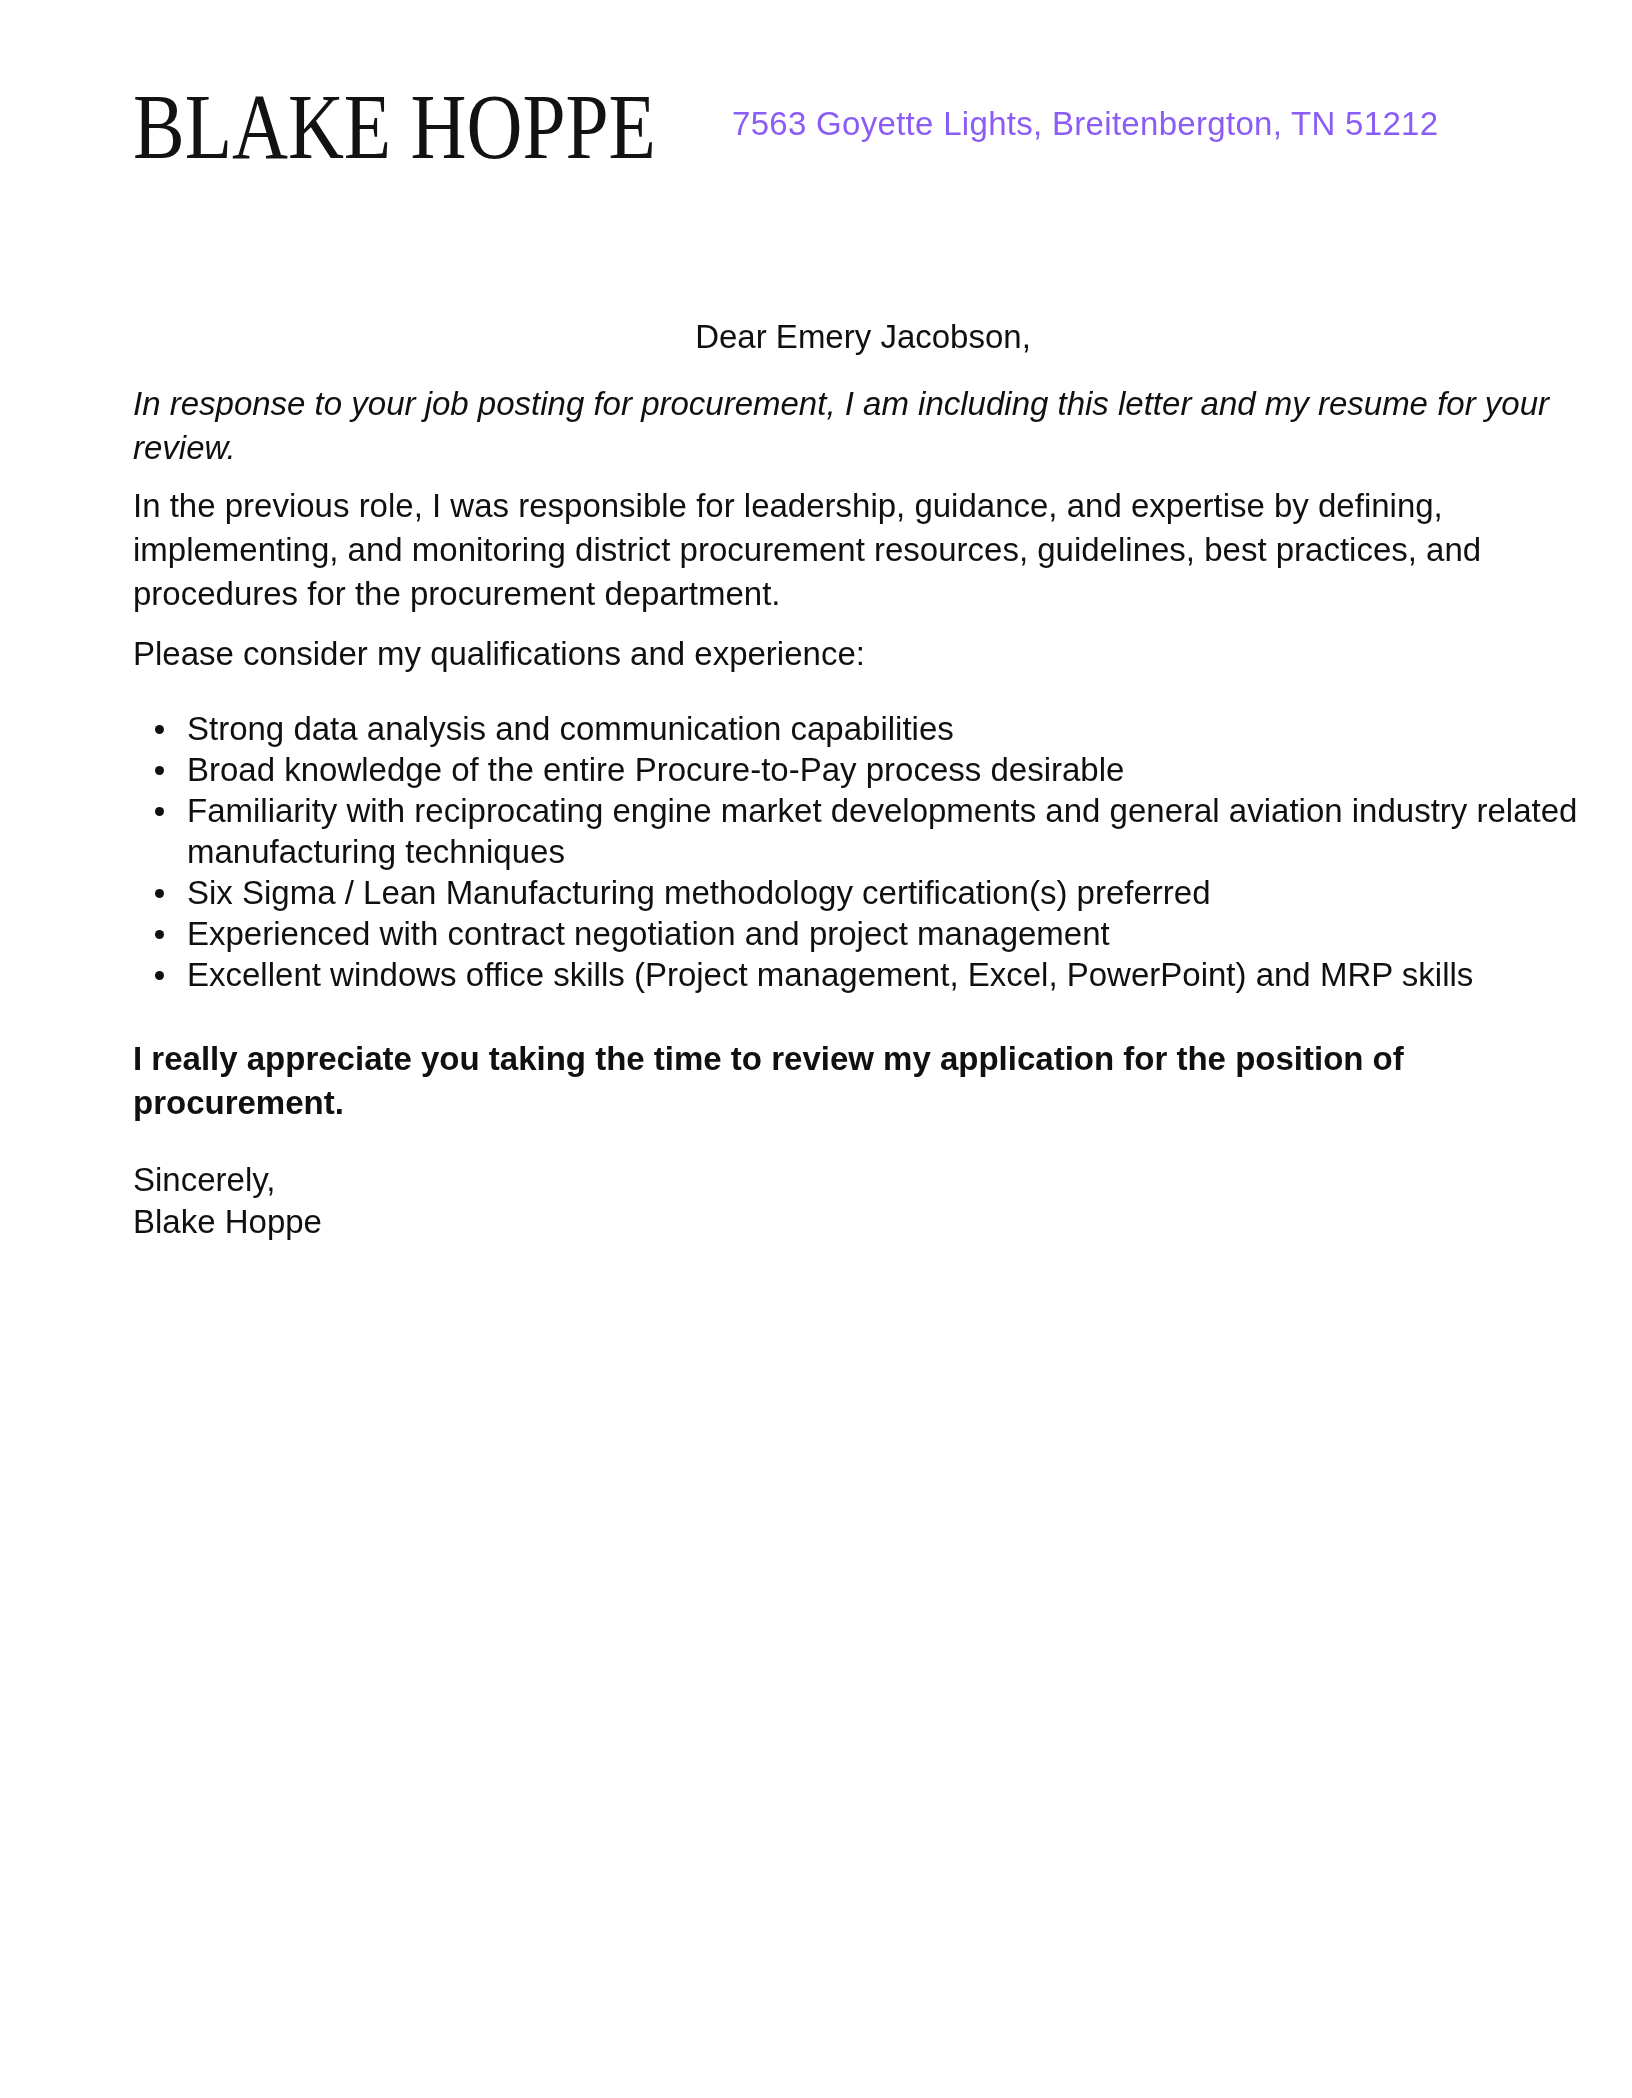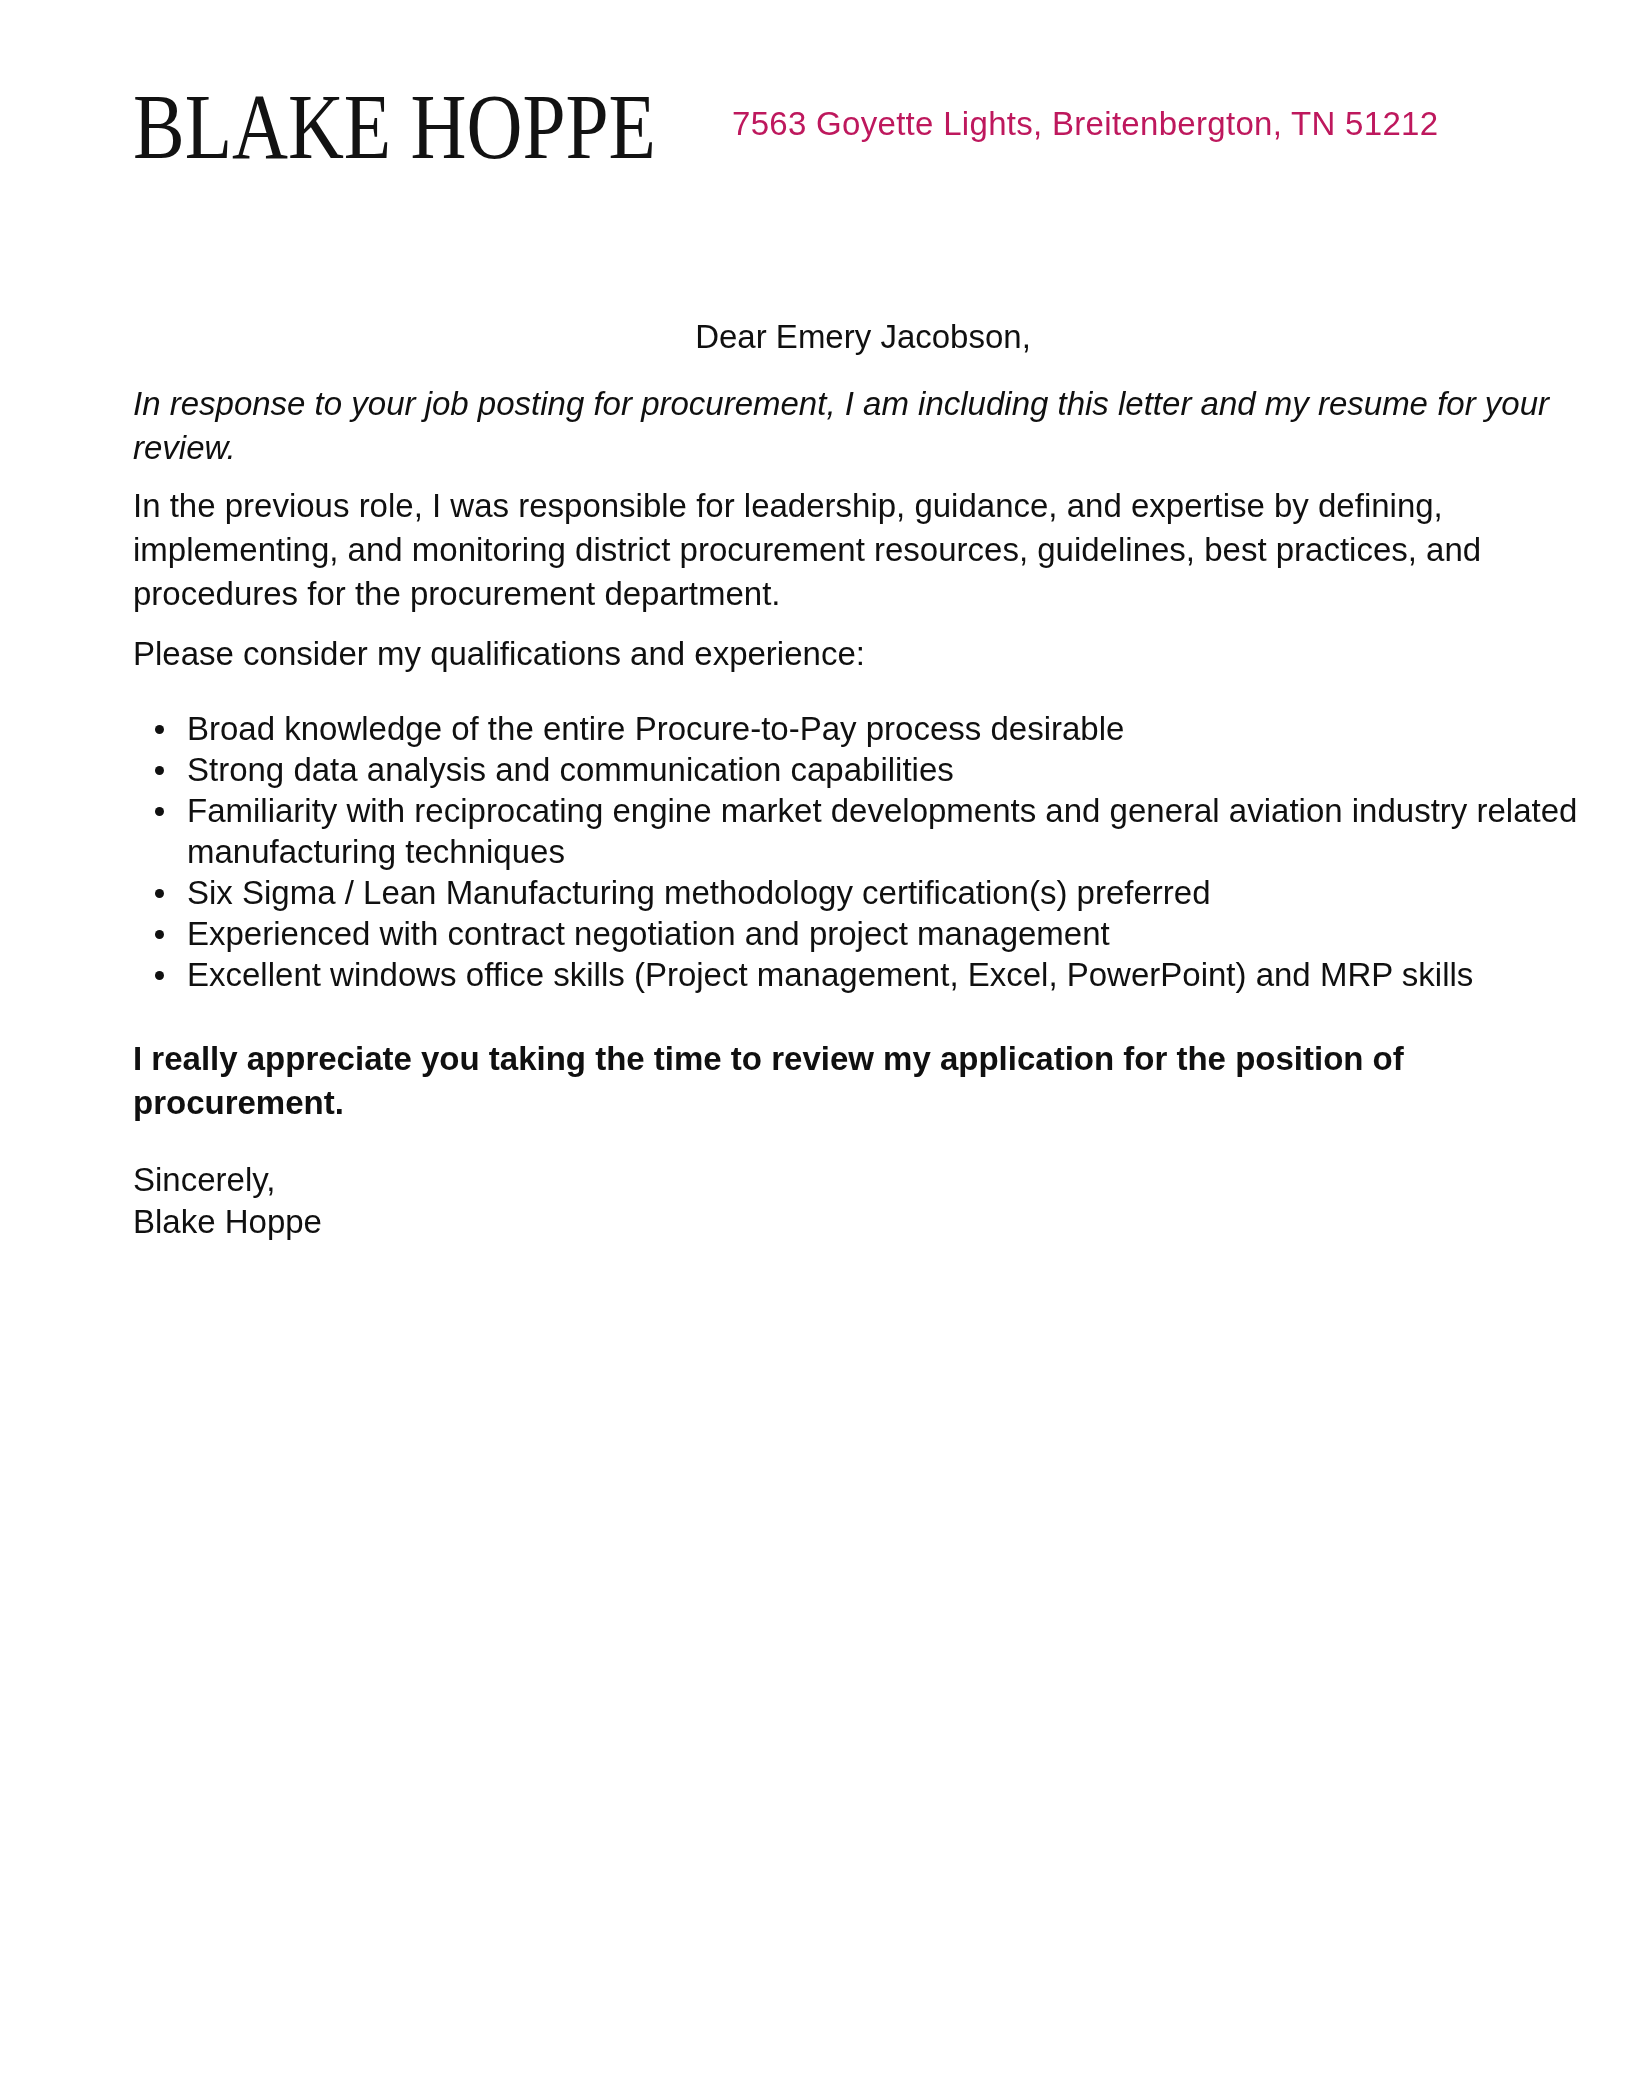--- a/index.html
+++ b/index.html
@@ -37,21 +37,21 @@
     transform: scaleX(0.824);
     transform-origin: left top;
   }
   .header-address {
     position: absolute;
     left: 732px;
     top: 104px;
     font-size: 33px;
     line-height: 40px;
     letter-spacing: 0.3px;
-    color: #be185d;
+    color: #8b5cf6;
     white-space: nowrap;
   }
 
   
   .letter {
     position: absolute;
     left: 133px;
     top: 315px;
     width: 1460px;
     font-size: 33px;
@@ -116,22 +116,22 @@
     <p class="para-1">In response to your job posting for procurement, I am including this letter and my resume for your
 review.</p>
 
     <p class="para-2">In the previous role, I was responsible for leadership, guidance, and expertise by defining,
 implementing, and monitoring district procurement resources, guidelines, best practices, and
 procedures for the procurement department.</p>
 
     <p class="para-3">Please consider my qualifications and experience:</p>
 
     <ul class="qualifications">
+      <li><span class="bullet-dot"></span><span>Strong data analysis and communication capabilities</span></li>
       <li><span class="bullet-dot"></span><span>Broad knowledge of the entire Procure-to-Pay process desirable</span></li>
-      <li><span class="bullet-dot"></span><span>Strong data analysis and communication capabilities</span></li>
       <li><span class="bullet-dot"></span><span>Familiarity with reciprocating engine market developments and general aviation industry related
 manufacturing techniques</span></li>
       <li><span class="bullet-dot"></span><span>Six Sigma / Lean Manufacturing methodology certification(s) preferred</span></li>
       <li><span class="bullet-dot"></span><span>Experienced with contract negotiation and project management</span></li>
       <li><span class="bullet-dot"></span><span>Excellent windows office skills (Project management, Excel, PowerPoint) and MRP skills</span></li>
     </ul>
 
     <p class="closing">I really appreciate you taking the time to review my application for the position of procurement.</p>
 
     <p class="signoff-block"><span>Sincerely,</span><br><span>Blake Hoppe</span></p>

